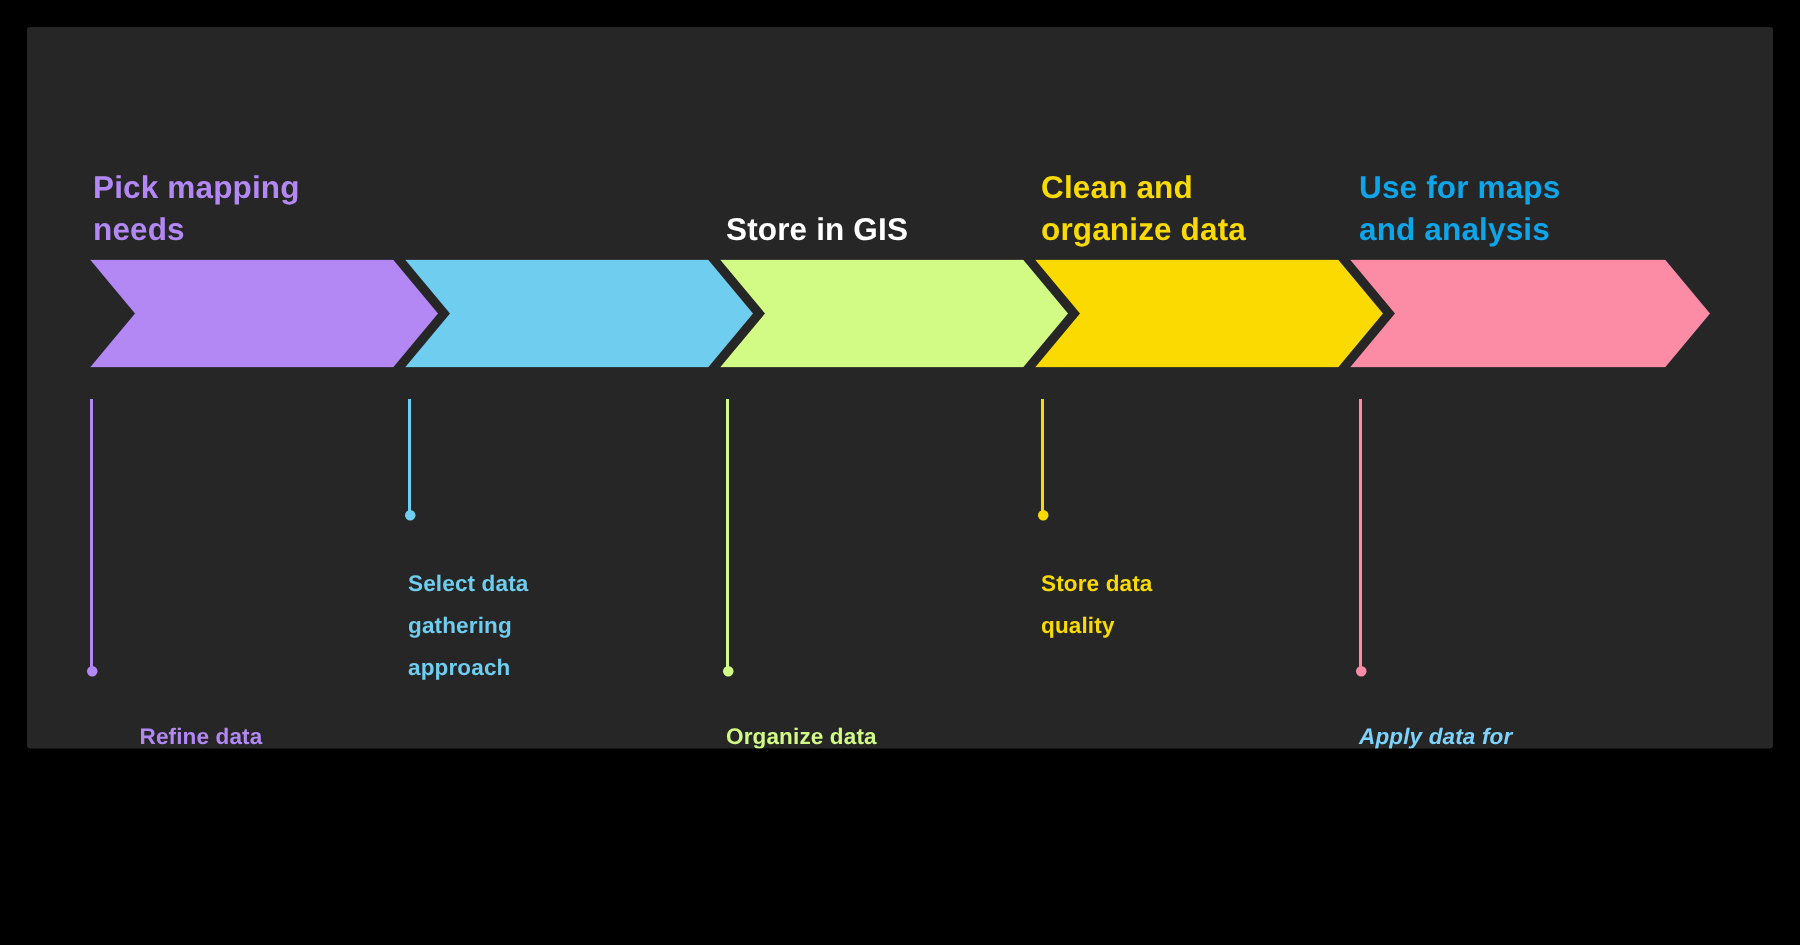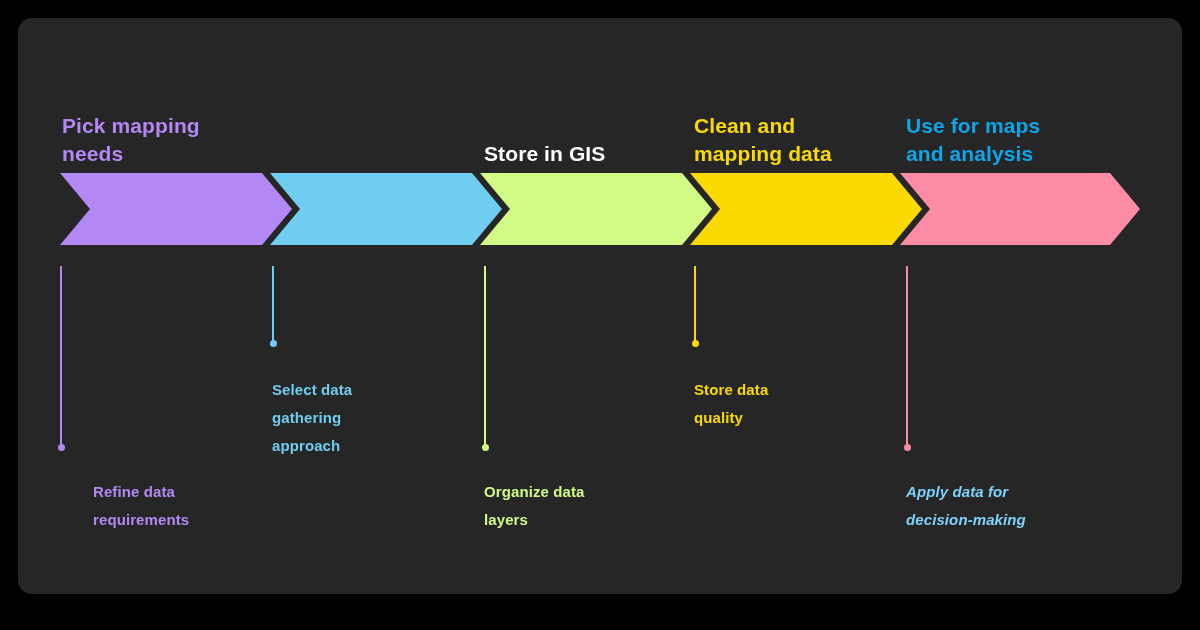--- a/index.html
+++ b/index.html
@@ -20,23 +20,23 @@
     height: 630px;
     background: #000000;
     box-sizing: border-box;
   }
 
   #panel {
     position: absolute;
     left: 18px;
     top: 18px;
     width: 1164px;
-    height: 576px;
+    height: 481px;
     background: #262626;
-    border-radius: 14px;
+    border-radius: 2px;
     overflow: hidden;
   }
 
   
   #chevron-band {
     position: absolute;
     left: 0px;
     top: 155px;
     width: 1164px;
     height: 72px;
@@ -89,21 +89,21 @@
 <div id="canvas">
   <div id="panel">
 
     <div class="step-title" style="left:44px; top:94px; color:#b388f5;">Pick mapping
 needs</div>
 
 
     <div class="step-title" style="left:466px; top:122px; color:#ffffff;">Store in GIS</div>
 
     <div class="step-title" style="left:676px; top:94px; color:#fada00;">Clean and
-mapping data</div>
+organize data</div>
 
     <div class="step-title" style="left:888px; top:94px; color:#0ea5e9;">Use for maps
 and analysis</div>
 
     <div id="chevron-band">
       <div class="chevron" style="left:42px;  width:232px; background:#b388f5;"></div>
       <div class="chevron" style="left:252px; width:232px; background:#6fcdf0;"></div>
       <div class="chevron" style="left:462px; width:232px; background:#d2fb86;"></div>
       <div class="chevron" style="left:672px; width:232px; background:#fada00;"></div>
       <div class="chevron" style="left:882px; width:240px; background:#fc8ca6;"></div>

